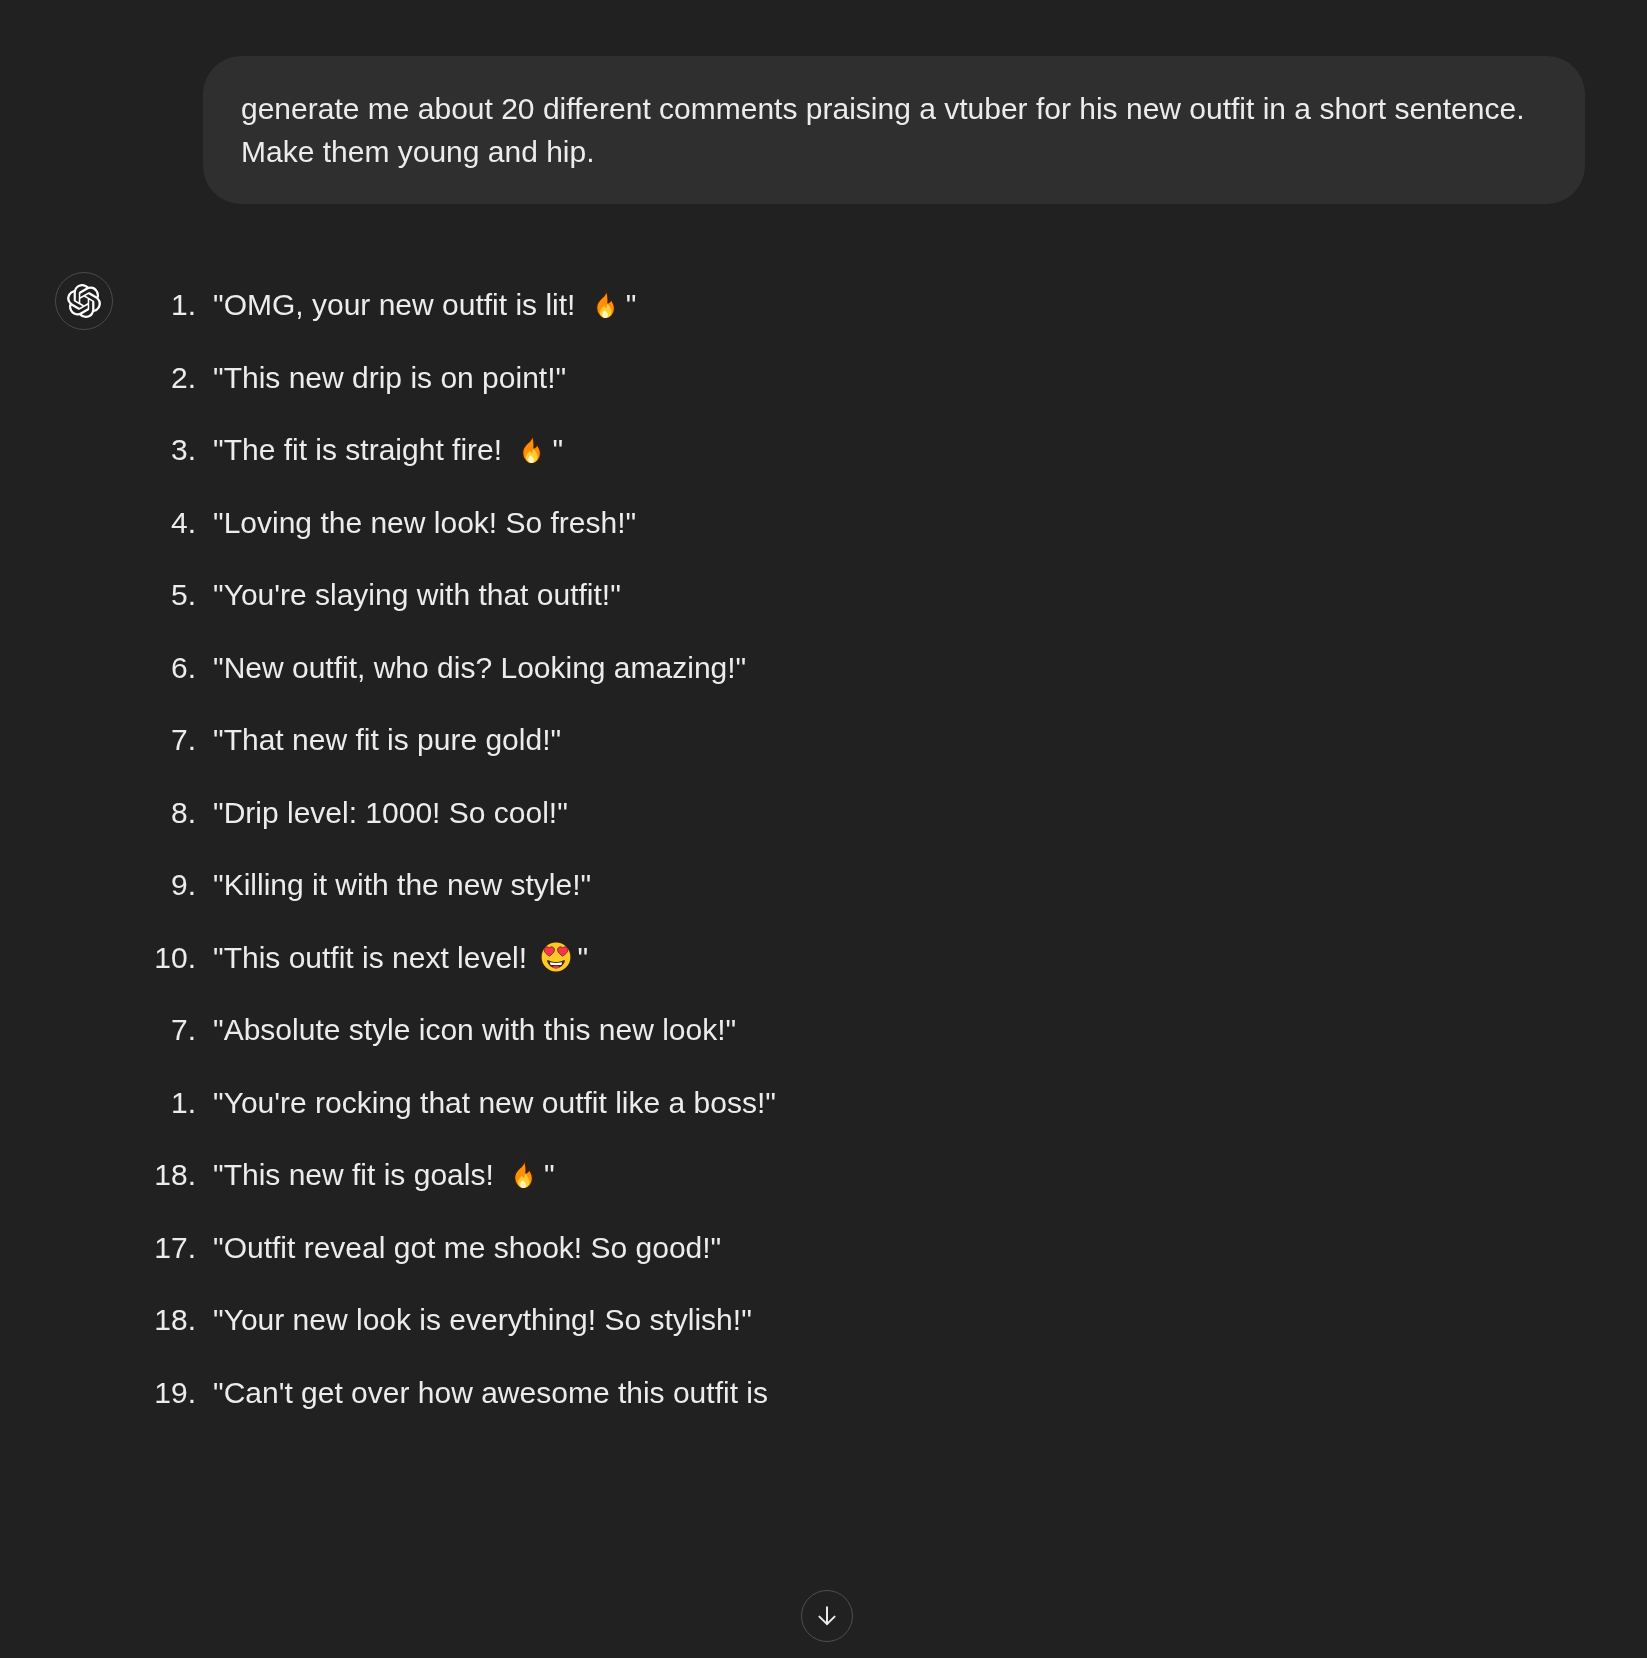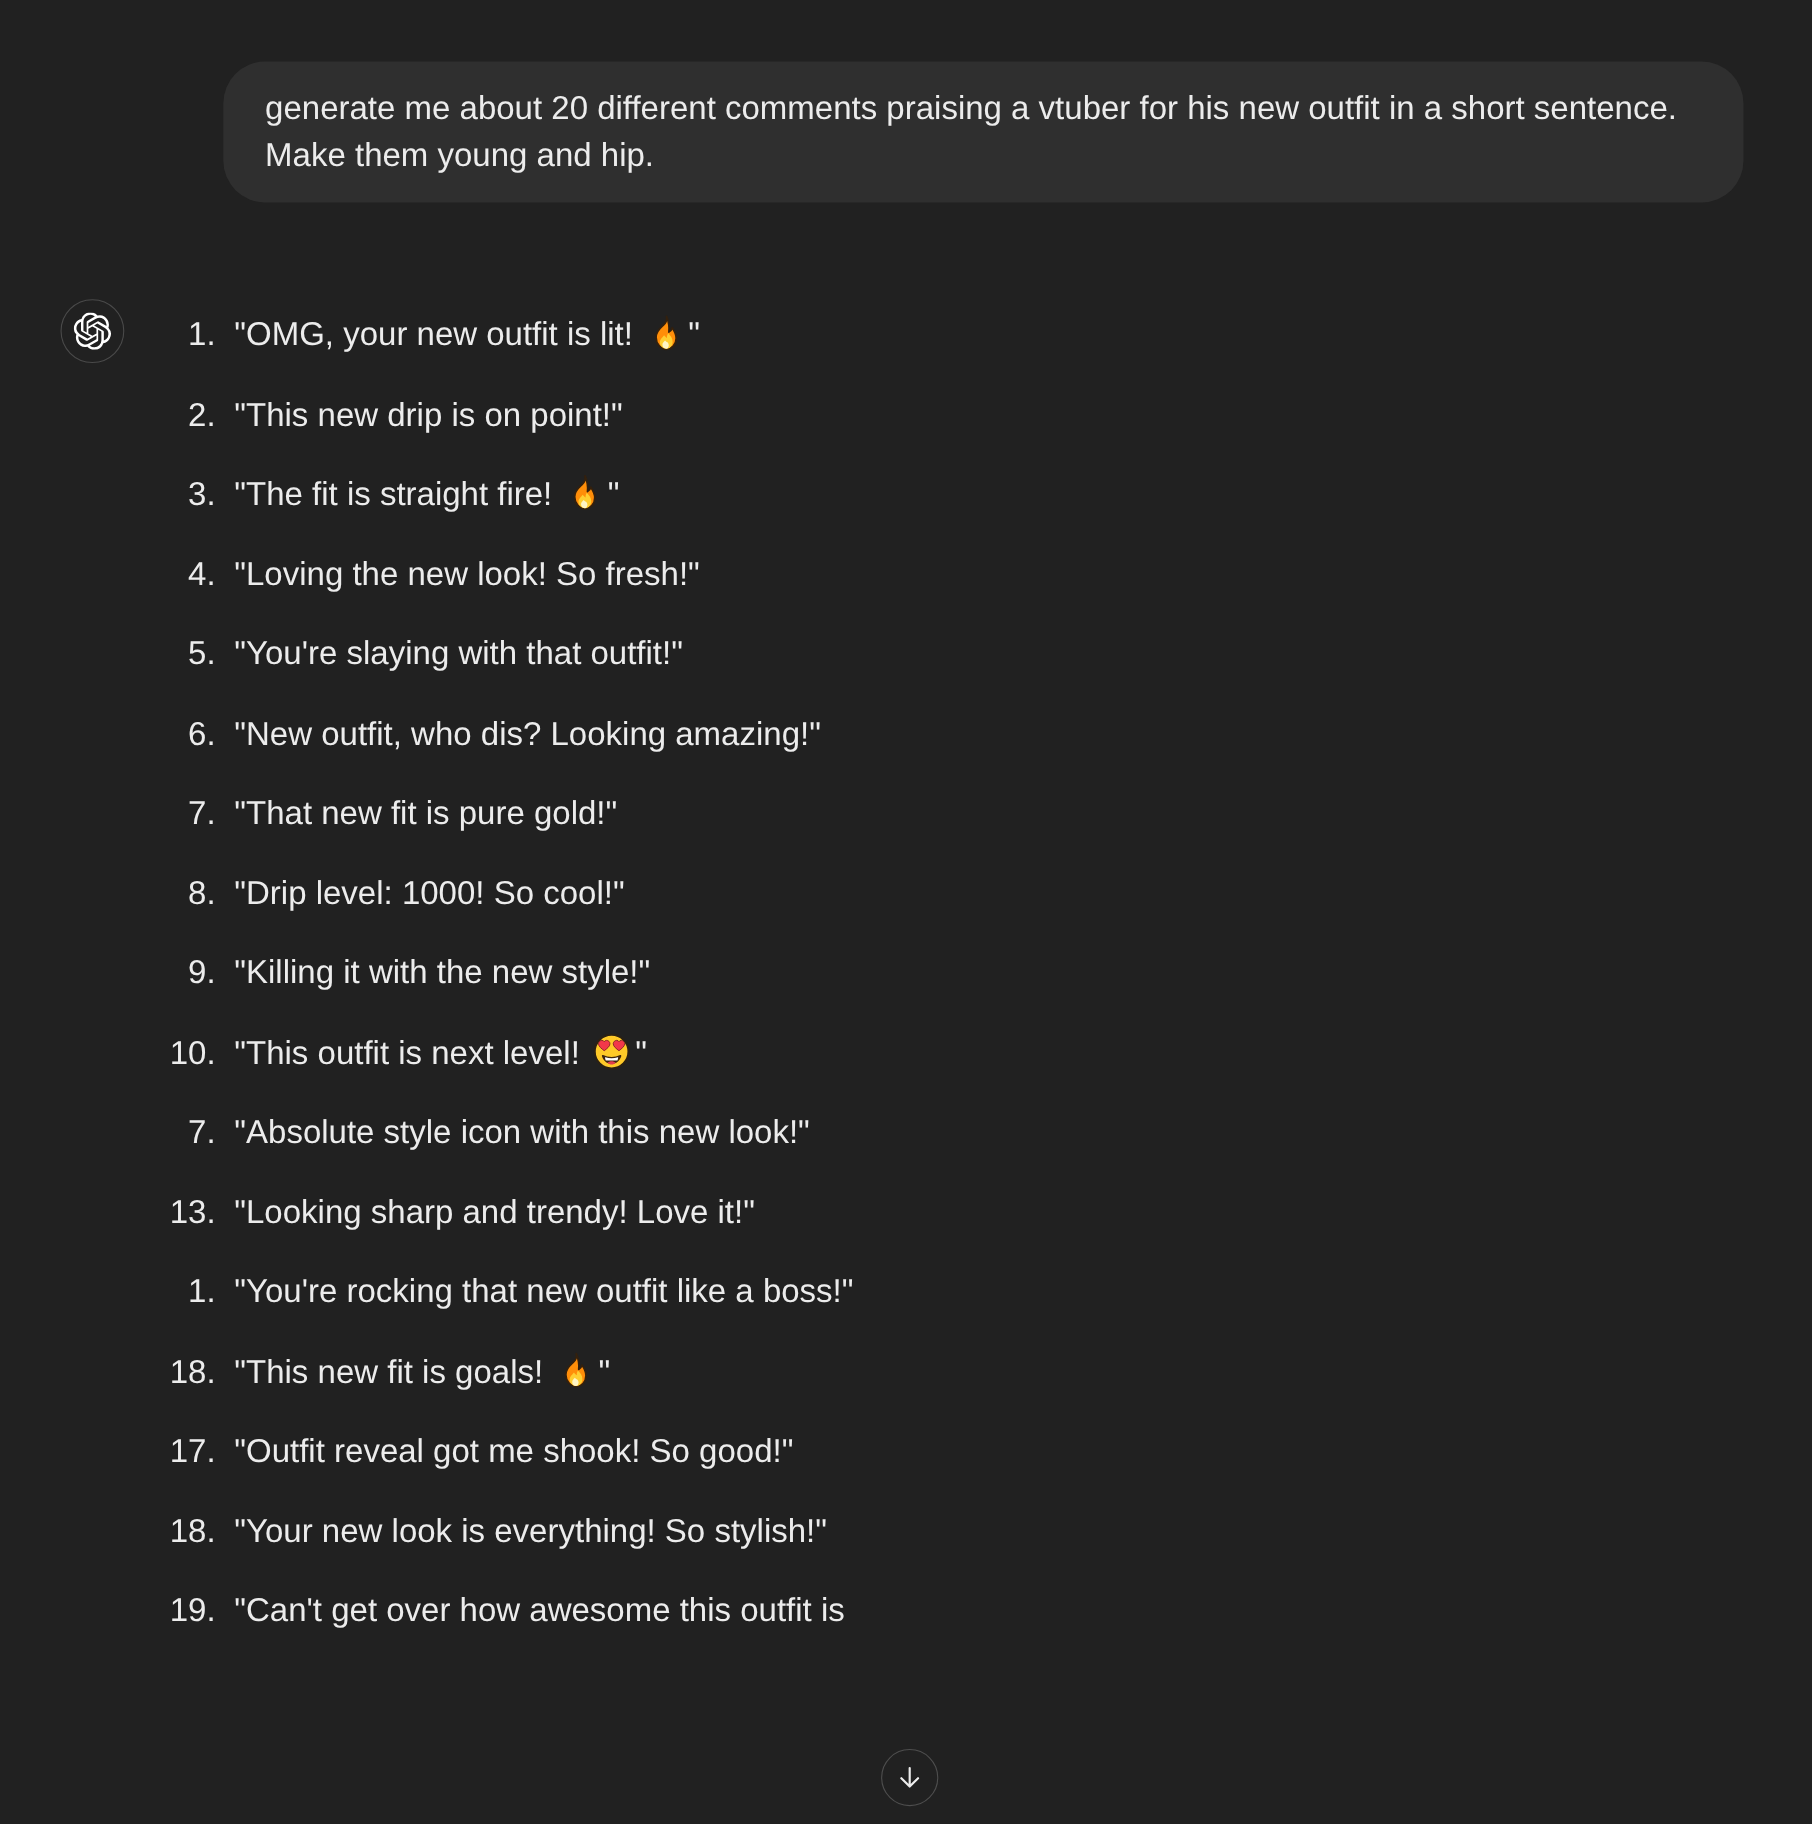--- a/index.html
+++ b/index.html
@@ -9,21 +9,21 @@
     font-family:"Liberation Sans","DejaVu Sans",sans-serif;
     color:#ececec;
     position:relative;
     overflow:hidden;
   }
   .user-bubble{
     position:absolute;left:203px;top:56px;width:1382px;
     box-sizing:border-box;
     background:#2f2f2f;
     border-radius:38px;
-    padding:21px 38px;
+    padding:31px 38px;
     font-size:30px;line-height:43px;
     color:#ececec;
     white-space:normal;
   }
   .avatar{
     position:absolute;left:55px;top:272px;
     width:58px;height:58px;border-radius:50%;
     border:1px solid #4a4a4a;
     box-sizing:border-box;
     display:flex;align-items:center;justify-content:center;
@@ -131,24 +131,20 @@
           <path d="M10.3 21.2c2.4 1.2 5 1.8 7.7 1.8s5.3-.6 7.7-1.8c.6-.3 1.3.2 1.1 1-1.2 4-4.6 7-8.8 7s-7.6-3-8.8-7c-.2-.8.5-1.3 1.1-1z" fill="#40270e"></path>
           <path d="M12.3 23.2c1.8.5 3.7.8 5.7.8s3.9-.3 5.7-.8l.3.1c-.1 1-.3 1.9-.7 2.7H12.7c-.4-.8-.6-1.7-.7-2.7z" fill="#ffffff"></path>
           <path d="M14.1 28.1c1.1-.9 2.4-1.4 3.9-1.4s2.8.5 3.9 1.4c-1.1 1-2.4 1.6-3.9 1.6s-2.8-.6-3.9-1.6z" fill="#e03e4e"></path>
         </svg>"</span>
     </div>
     <div class="row">
       <span class="num">7.</span>
       <span class="txt">"Absolute style icon with this new look!"</span>
     </div>
     <div class="row">
-      <span class="num">13.</span>
-      <span class="txt">"Looking sharp and trendy! Love it!"</span>
-    </div>
-    <div class="row">
       <span class="num">1.</span>
       <span class="txt">"You're rocking that new outfit like a boss!"</span>
     </div>
     <div class="row">
       <span class="num">18.</span>
       <span class="txt">"This new fit is goals! <svg class="emoji" viewBox="0 0 36 36">
           <path d="M18.9 2.6c.7 3.7-.8 6.2-3 8.2-2.6 2.4-6.5 5.3-6.5 10.9 0 6.3 4.6 10.8 9.3 10.8 4.9 0 9-4 9-10.1 0-4.2-2-6.8-3.6-9.4-.5 1.9-1.5 3.1-3 3.9.6-5.2-.5-10.1-2.2-14.3z" fill="#ff8e09" stroke="#33200d" stroke-width="1.6" stroke-linejoin="round"></path>
           <path d="M18.6 32c-3.1 0-5.7-2.5-5.7-5.6 0-3.2 2.2-4.5 3.9-6.7.9 1.2 1.4 1.8 2.6 2.5-.2-1.6.2-3 1.1-4.2 2 2.3 4 4.4 4 7.8 0 3.4-2.7 6.2-5.9 6.2z" fill="#ffce31"></path>
           <path d="M18.6 32c-1.9 0-3.4-1.6-3.4-3.5 0-1.9 1.2-2.8 2.4-4 .6.8 1.6 1.5 2.5 1.9.6 1 .9 1.6.9 2.5 0 1.7-1.1 3.1-2.4 3.1z" fill="#fff5c4"></path>
         </svg>"</span>

